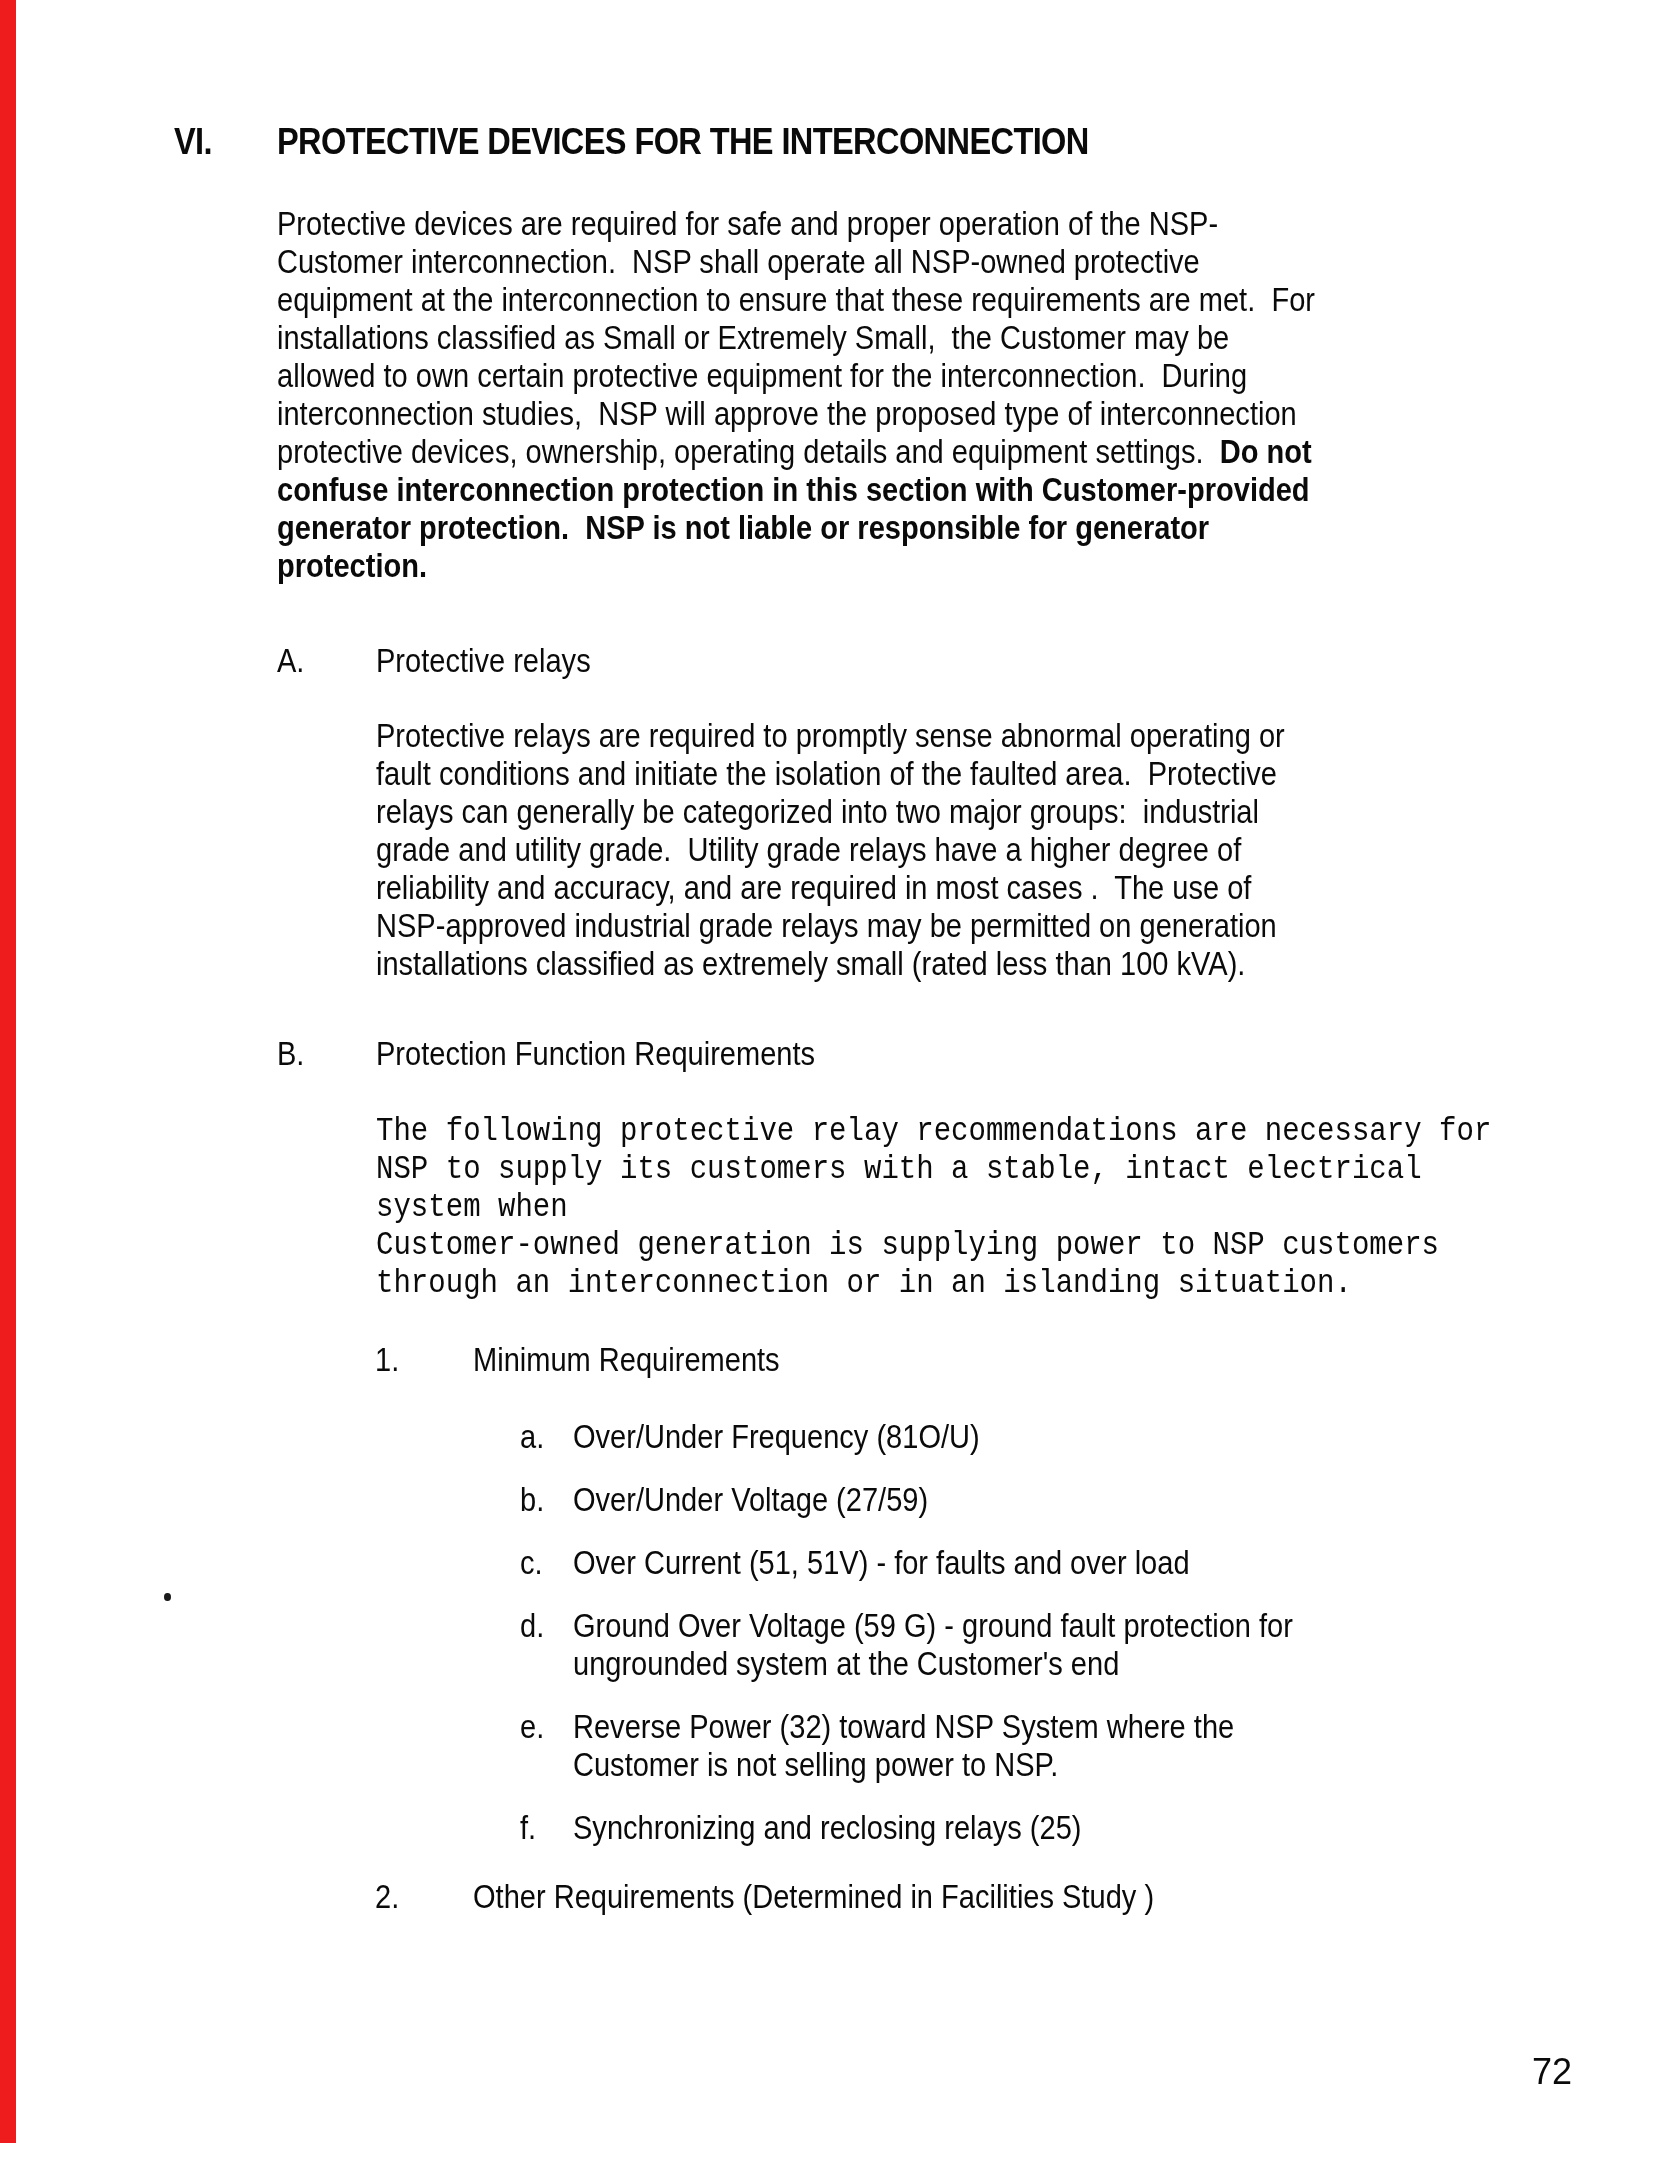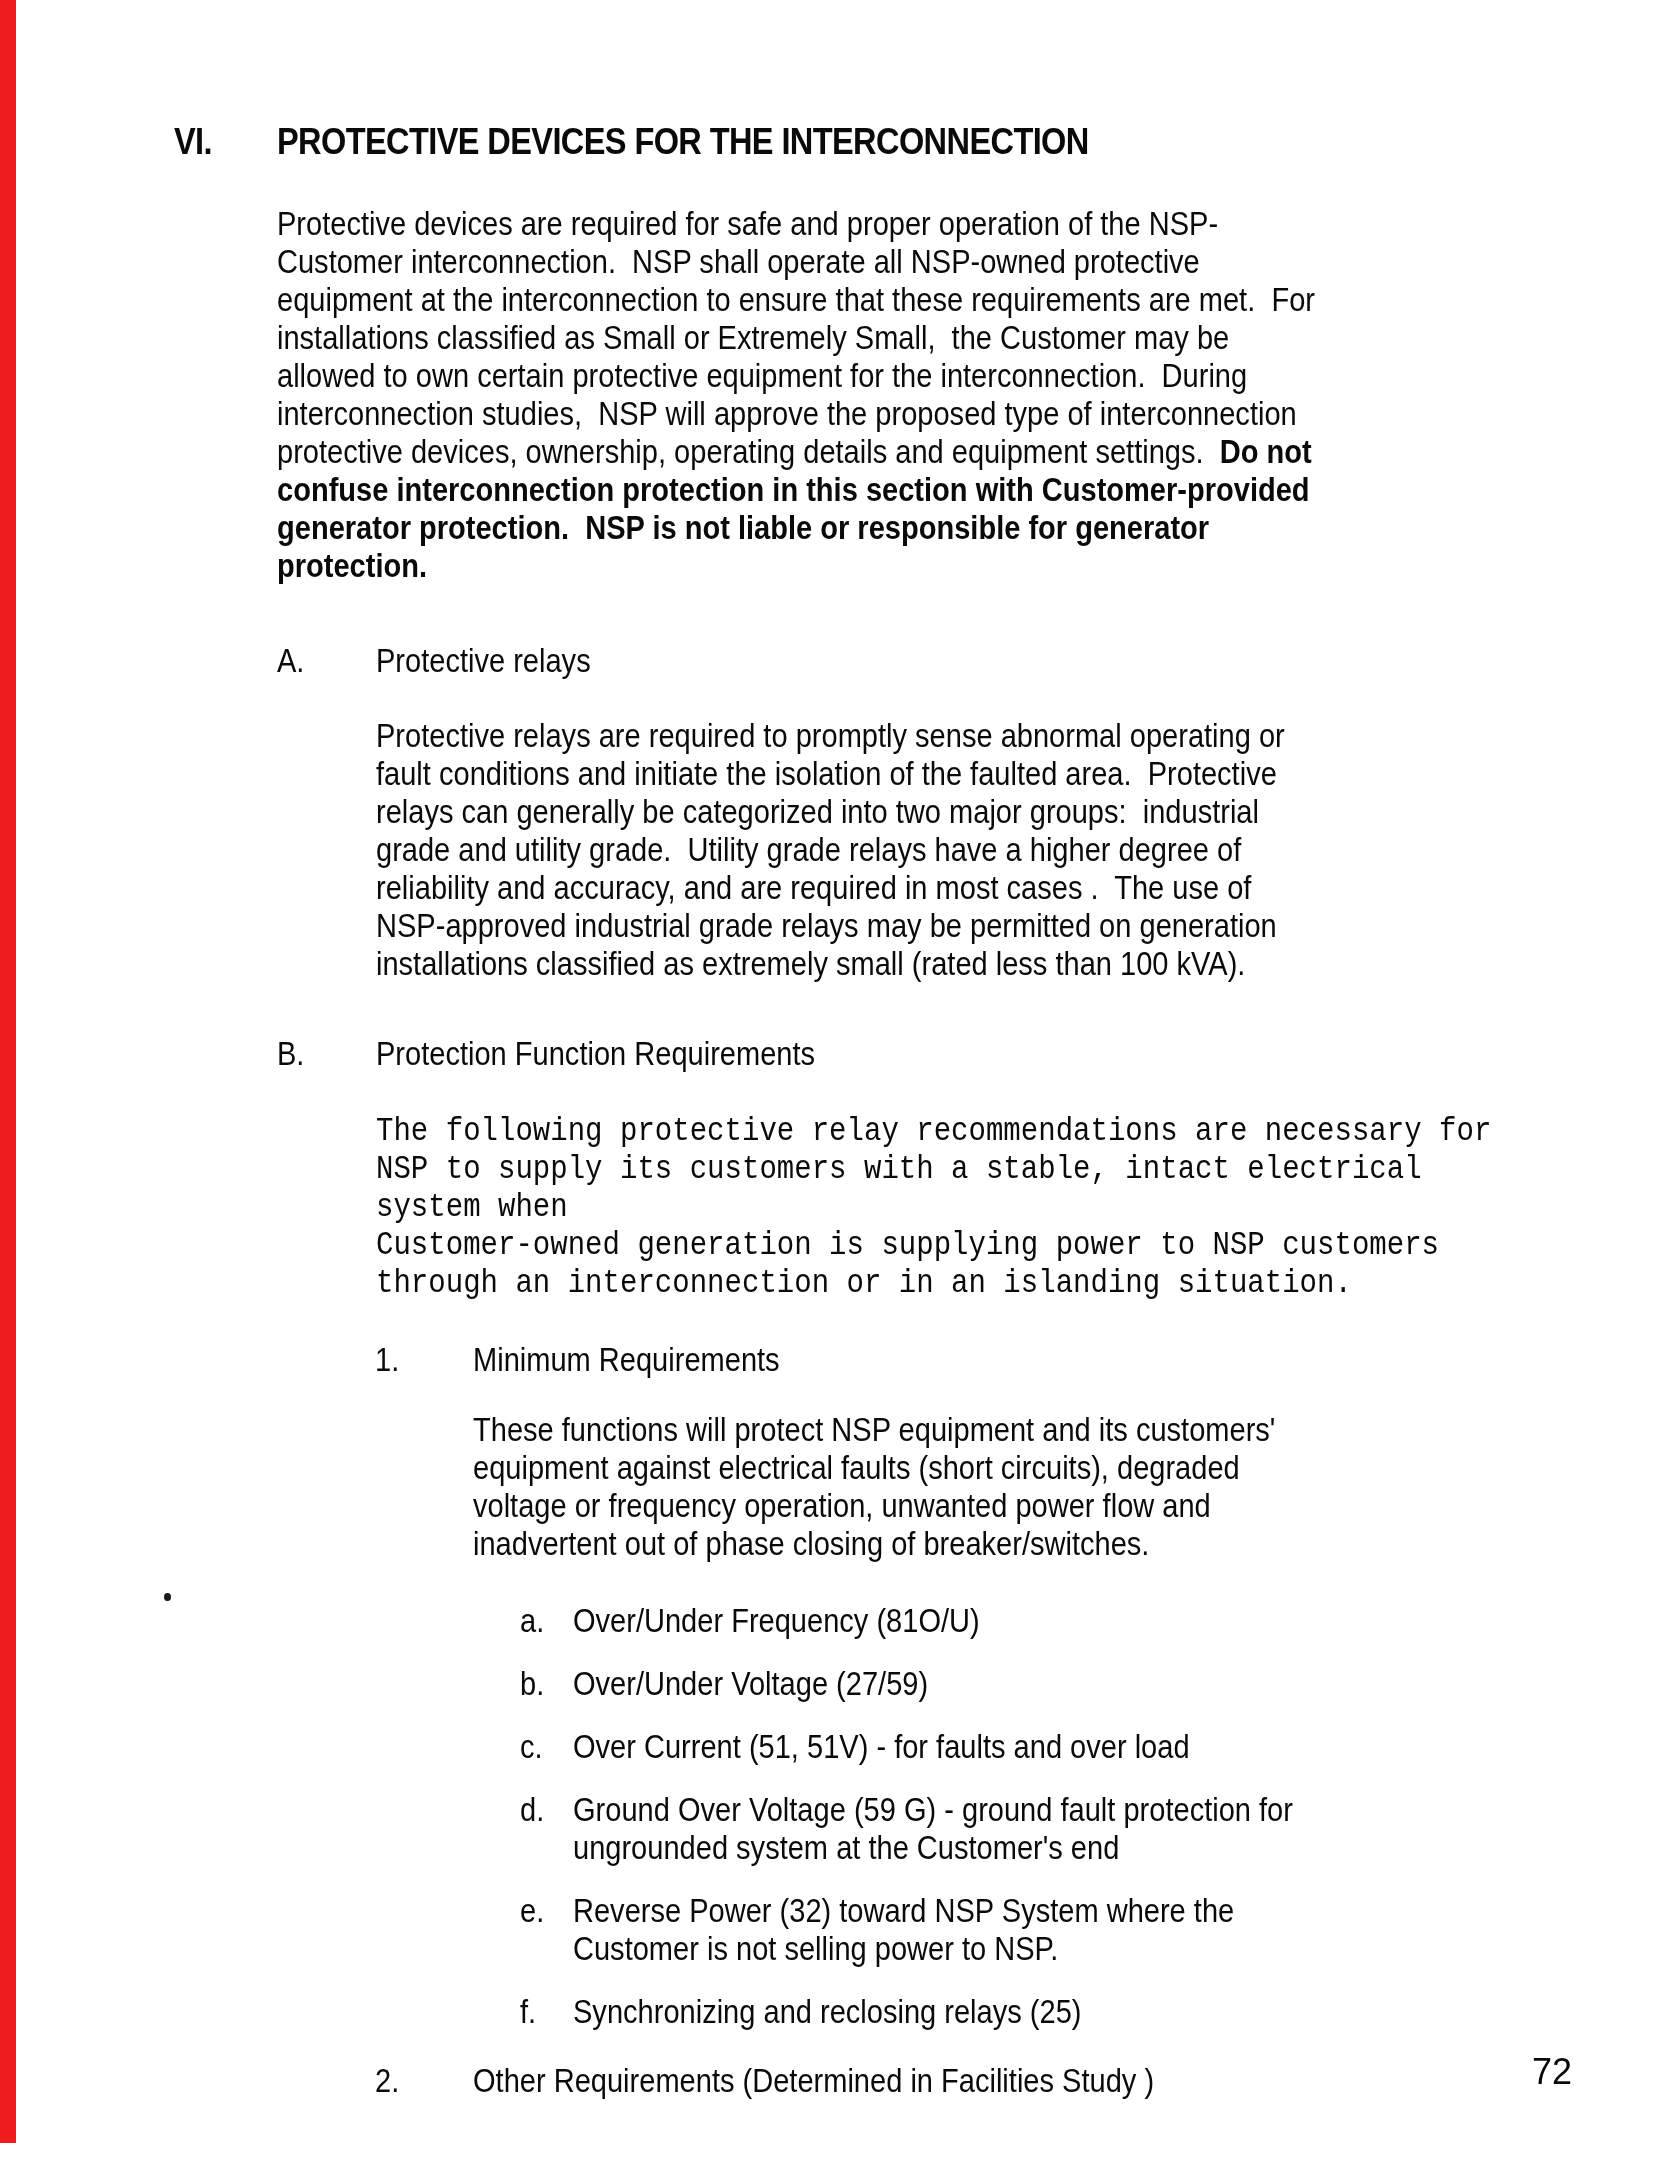--- a/index.html
+++ b/index.html
@@ -135,26 +135,20 @@
 Customer-owned generation is supplying power to NSP customers
 through an interconnection or in an islanding situation.</div>
     </div>
 
     <div class="row row-1">
       <div class="cell">
         <span class="scale">1.</span>
       </div>
       <div class="scale">Minimum Requirements</div>
     </div>
-    <div class="para-1">
-      <div class="scale">These functions will protect NSP equipment and its customers'
-equipment against electrical faults (short circuits), degraded
-voltage or frequency operation, unwanted power flow and
-inadvertent out of phase closing of breaker/switches.</div>
-    </div>
 
     <div class="req-list">
       <div class="row req-item">
         <div class="cell">
           <span class="scale">a.</span>
         </div>
         <div class="scale">Over/Under Frequency (81O/U)</div>
       </div>
       <div class="row req-item">
         <div class="cell">

